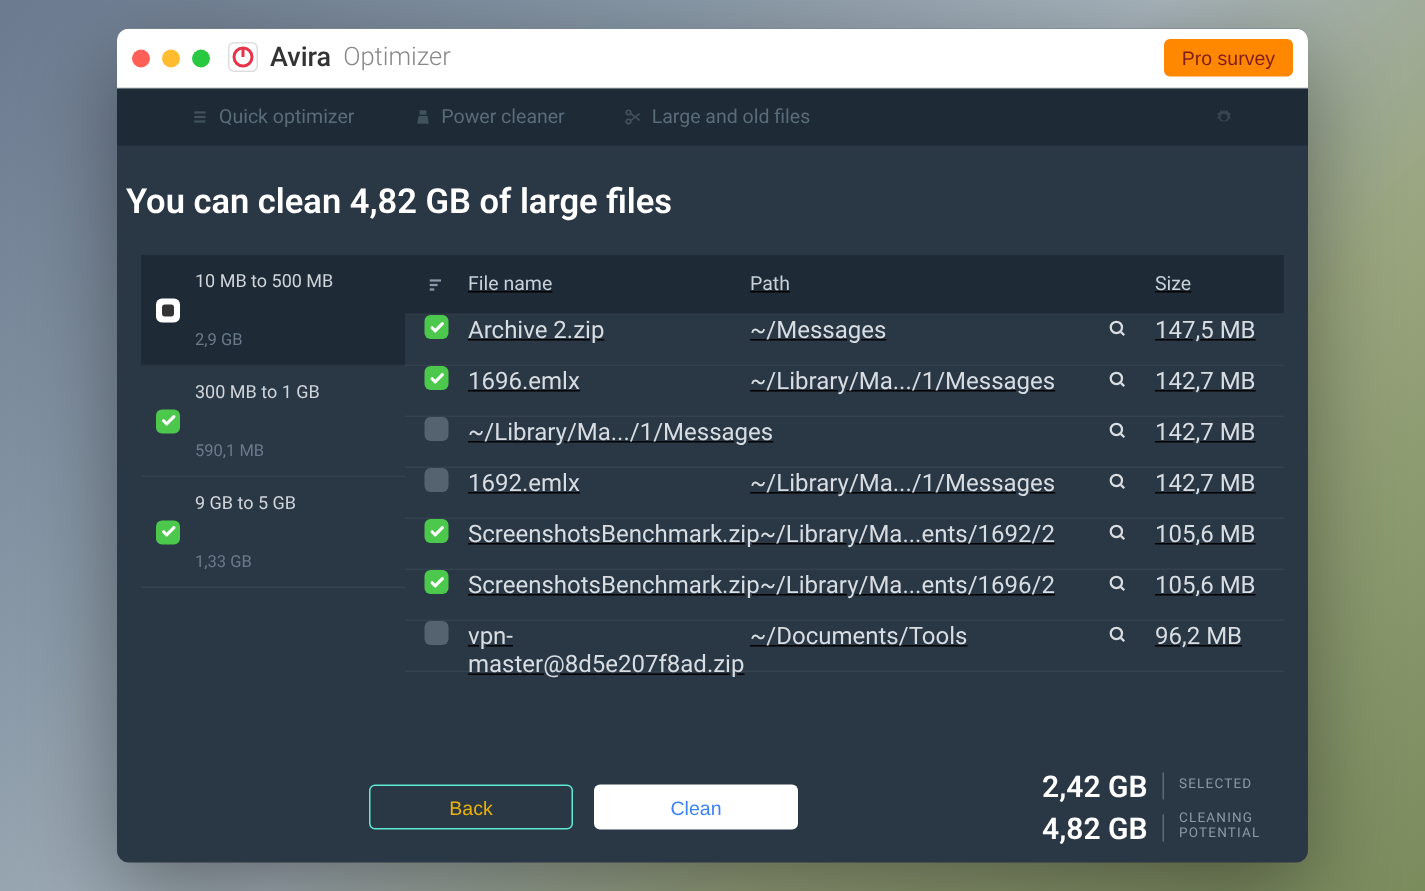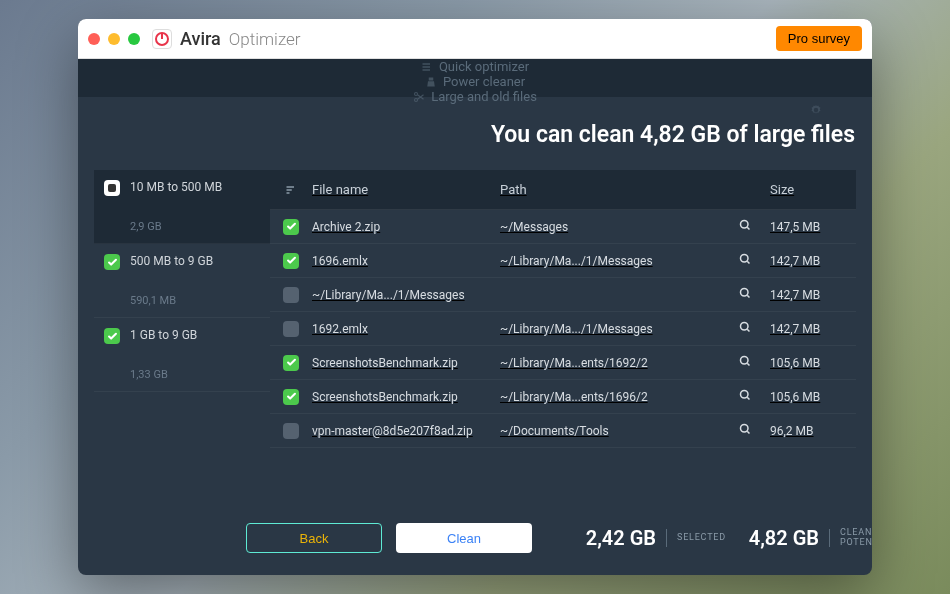--- a/index.html
+++ b/index.html
@@ -43,21 +43,21 @@
     .traffic-light {
       width: 12px;
       height: 12px;
       border-radius: 50%;
     }
     .tl-red { background: #ff5f57; }
     .tl-yellow { background: #febc2e; }
     .tl-green { background: #28c840; }
     .app-title {
       display: flex;
-      align-items: flex-end;
+      align-items: flex-start;
       gap: 8px;
       flex: 1;
     }
     .logo {
       width: 20px;
       height: 20px;
       border: 1px solid #ddd;
       border-radius: 4px;
       display: flex;
       align-items: center;
@@ -85,75 +85,75 @@
       font-weight: 500;
       color: #333;
     }
     .brand-sub {
       font-size: 17px;
       font-weight: 300;
       color: #888;
     }
     .pro-button {
       background: #ff8800;
-      color: #000000;
+      color: #7f1d1d;
       border: none;
       padding: 5px 12px;
       border-radius: 4px;
       font-size: 13px;
       font-weight: 500;
       cursor: pointer;
     }
     .tabs {
       height: 38px;
       background: #1e2a36;
       display: flex;
       align-items: center;
       padding: 0 30px;
       color: #5a6b7a;
       font-size: 13px;
-      flex-direction: column;
     }
     .tab {
       display: flex;
       align-items: center;
       gap: 6px;
       padding: 0 20px;
       height: 100%;
       cursor: pointer;
     }
     .tab-icon {
       width: 12px;
       height: 12px;
       opacity: 0.6;
     }
     .tab-gear {
       margin-left: auto;
     }
     .headline {
-      text-align: right;
+      text-align: left;
       color: white;
       font-size: 23px;
       font-weight: 600;
-      padding: 24px 17px 22px;
+      padding: 24px 6px 22px;
       border-radius: 20px;
     }
     .content {
       flex: 1;
       display: flex;
       padding: 0 16px;
       overflow: hidden;
     }
     .sidebar {
       width: 176px;
       display: flex;
       flex-direction: column;
     }
     .sidebar-item {
       display: flex;
+      align-items: center;
       gap: 10px;
       padding: 10px 10px;
       border-bottom: 1px solid rgba(255,255,255,0.05);
       cursor: pointer;
     }
     .sidebar-item.active {
       background: #1e2a36;
     }
     .checkbox {
       width: 16px;
@@ -223,25 +223,24 @@
       width: 12px;
       height: 12px;
       display: inline-flex;
     }
     .table-body {
       flex: 1;
       overflow-y: auto;
     }
     .table-row {
       display: flex;
-      align-items: center;
       height: 34px;
       border-bottom: 1px solid rgba(255,255,255,0.05);
       color: #d8dde2;
-      font-size: 12px;
+      font-size: 16px;
     }
     .search-icon svg {
       width: 12px;
       height: 12px;
     }
     .footer {
       height: 74px;
       display: flex;
       align-items: center;
       padding: 0 28px;
@@ -264,21 +263,21 @@
     .btn-clean {
       background: #ffffff;
       color: #3b82f6;
       font-weight: 500;
     }
     .footer-spacer {
       flex: 1;
     }
     .stats {
       display: flex;
-      flex-direction: row;
+      flex-direction: column;
       gap: 4px;
       margin-left: 16px;
     }
     .stat-row {
       display: flex;
       align-items: center;
       gap: 10px;
     }
     .stat-size {
       color: white;
@@ -374,32 +373,32 @@
             <div class="range-size">2,9 GB</div>
           </div>
         </div>
         <div class="sidebar-item">
           <div class="checkbox checked">
             <svg viewBox="0 0 16 16" fill="none" stroke="white" stroke-width="3" stroke-linecap="round" stroke-linejoin="round">
               <path d="M3 8l3 3 7-7"></path>
             </svg>
           </div>
           <div class="range-info">
-            <div class="range-label">500 MB to 9 GB</div>
+            <div class="range-label">300 MB to 1 GB</div>
             <div class="range-size">590,1 MB</div>
           </div>
         </div>
         <div class="sidebar-item">
           <div class="checkbox checked">
             <svg viewBox="0 0 16 16" fill="none" stroke="white" stroke-width="3" stroke-linecap="round" stroke-linejoin="round">
               <path d="M3 8l3 3 7-7"></path>
             </svg>
           </div>
           <div class="range-info">
-            <div class="range-label">1 GB to 9 GB</div>
+            <div class="range-label">9 GB to 5 GB</div>
             <div class="range-size">1,33 GB</div>
           </div>
         </div>
       </div>
 
     <div class="table-area">
       <div class="table-header">
         <div class="col-check">
           <span class="sort-icon">
             <svg viewBox="0 0 16 16" fill="#8a9aa8">

